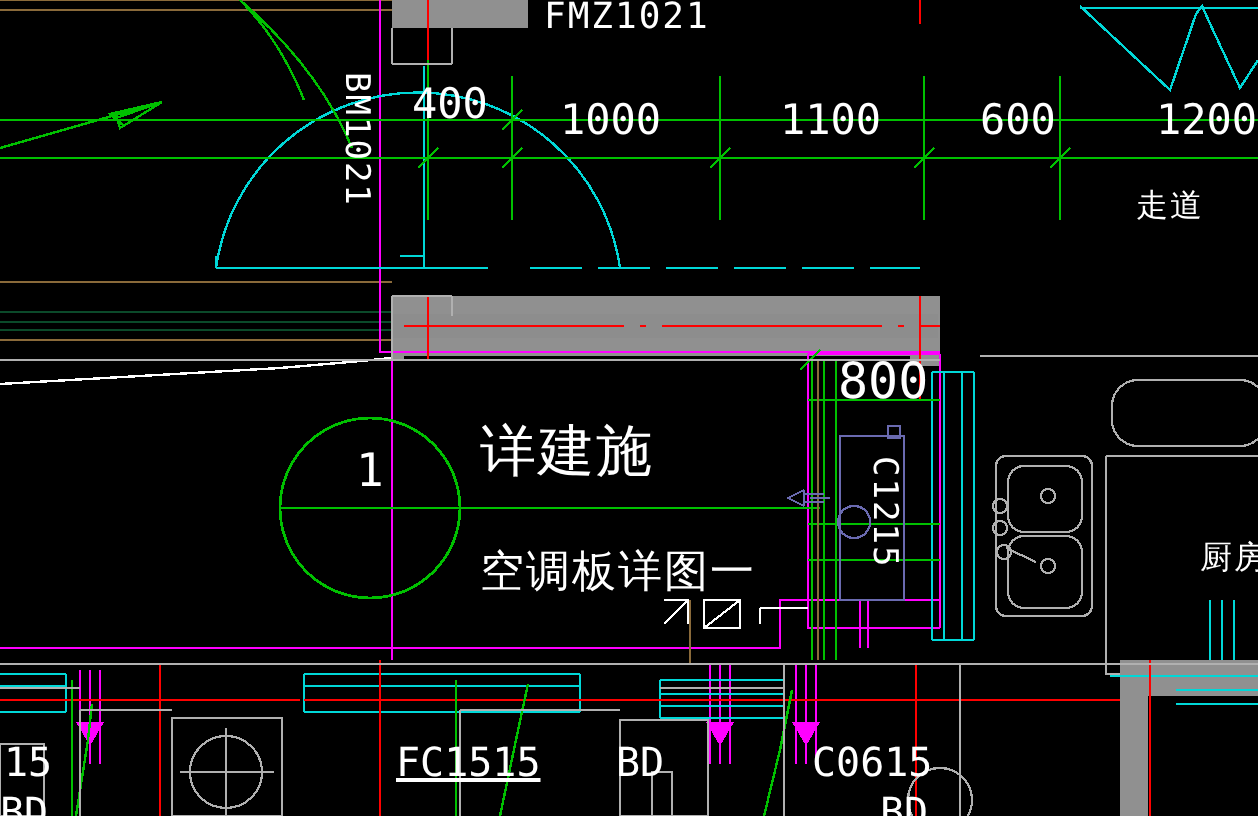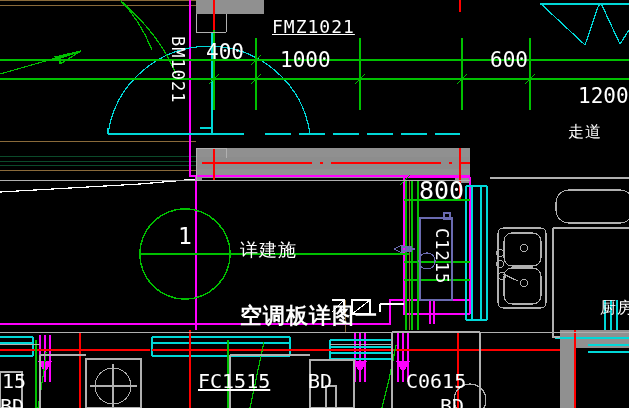--- a/index.html
+++ b/index.html
@@ -1,20 +1,20 @@
 <!DOCTYPE html>
 <html><head>
 <meta charset="utf-8">
 <style>
   html,body{margin:0;padding:0;background:#000;}
   body{font-family:"DejaVu Sans",sans-serif;}
   #cad-root{position:relative;width:629px;height:408px;background:#000000;overflow:hidden;}
   #cad-svg{position:absolute;left:0;top:0;width:629px;height:408px;display:block;}
   .lbl{position:absolute;color:#ffffff;font-family:"DejaVu Sans Mono",monospace;white-space:pre;line-height:1;}
-  .cjk{font-family:"DejaVu Sans",sans-serif;margin-top:29px;}
+  .cjk{font-family:"DejaVu Sans",sans-serif;}
   .rot90{transform-origin:0 0;}
 </style>
 </head>
 <body>
 
 <div id="cad-root">
 
   <svg id="cad-svg" viewBox="0 0 629 408" shape-rendering="crispEdges">
 
     <g>
@@ -262,47 +262,48 @@
       <line x1="226" y1="148" x2="226" y2="158"></line>
     </g>
 
     <g stroke="#00c000" fill="none" stroke-width="1.2">
       <path d="M 120,0 Q 160,35 176,74"></path>
       <path d="M 120,0 Q 140,20 152,50"></path>
     </g>
 
   </svg>
 
-  <div class="lbl" style="left:272px;top:18px;font-size:18px;letter-spacing:1px;text-decoration:underline;">FMZ1021</div>
+  <div class="lbl" style="left:272px;top:0;font-size:18px;letter-spacing:1px;">FMZ1021</div>
 
   <div class="lbl rot90" style="left:186px;top:36px;font-size:17px;letter-spacing:1px;transform:rotate(90deg);">BM1021</div>
 
   <div class="lbl" style="left:206px;top:42px;font-size:21px;">400</div>
 
   <div class="lbl" style="left:280px;top:50px;font-size:21px;">1000</div>
 
+  <div class="lbl" style="left:390px;top:50px;font-size:21px;">1100</div>
 
   <div class="lbl" style="left:490px;top:50px;font-size:21px;">600</div>
 
-  <div class="lbl" style="left:578px;top:50px;font-size:21px;margin-top:36px;">1200</div>
+  <div class="lbl" style="left:578px;top:50px;font-size:21px;">1200</div>
 
   <div class="lbl cjk" style="left:568px;top:95px;font-size:16px;letter-spacing:1px;">走道</div>
 
   <div class="lbl" style="left:419px;top:178px;font-size:25px;text-align:center;">800</div>
 
   <div class="lbl rot90" style="left:450px;top:228px;font-size:17px;letter-spacing:1px;transform:rotate(90deg);">C1215</div>
 
   <div class="lbl cjk" style="left:600px;top:271px;font-size:16px;letter-spacing:1px;">厨房</div>
 
   <div class="lbl" style="left:178px;top:225px;font-size:23px;">1</div>
 
 
-  <div class="lbl cjk" style="left:240px;top:212px;font-size:18px;letter-spacing:1px;">详建施</div>
-
-  <div class="lbl cjk" style="left:240px;top:276px;font-size:22px;letter-spacing:1px;font-weight:bold;">空调板详图一</div>
+  <div class="lbl cjk" style="left:240px;top:212px;font-size:28px;letter-spacing:1px;">详建施</div>
+
+  <div class="lbl cjk" style="left:240px;top:276px;font-size:22px;letter-spacing:1px;">空调板详图一</div>
 
   <div class="lbl" style="left:198px;top:371px;font-size:20px;text-decoration:underline;">FC1515</div>
 
   <div class="lbl" style="left:308px;top:371px;font-size:20px;">BD</div>
 
   <div class="lbl" style="left:406px;top:371px;font-size:20px;">C0615</div>
 
   <div class="lbl" style="left:440px;top:396px;font-size:20px;">BD</div>
 
   <div class="lbl" style="left:2px;top:371px;font-size:20px;">15</div>

